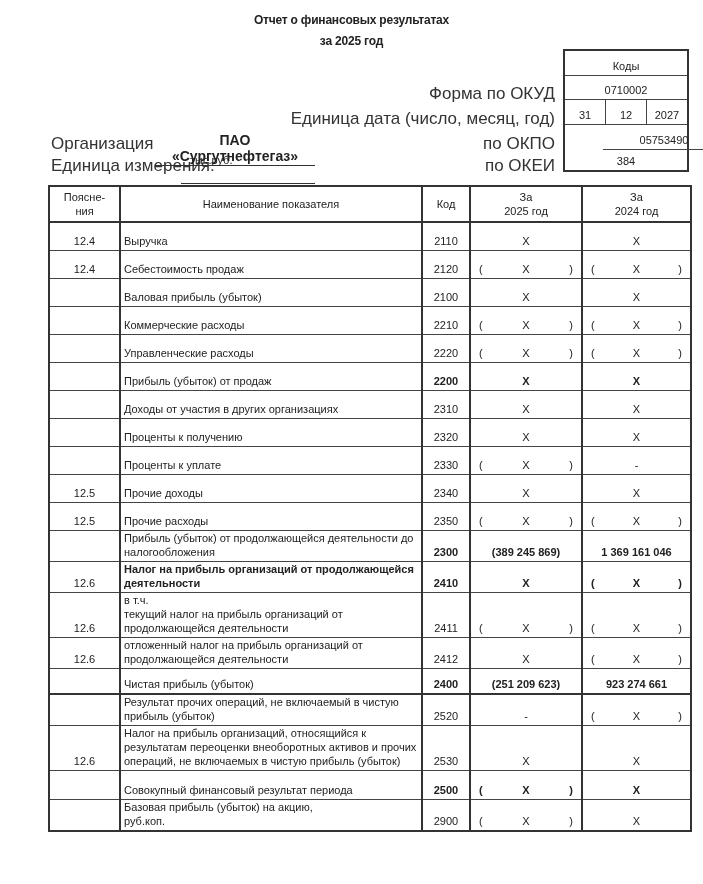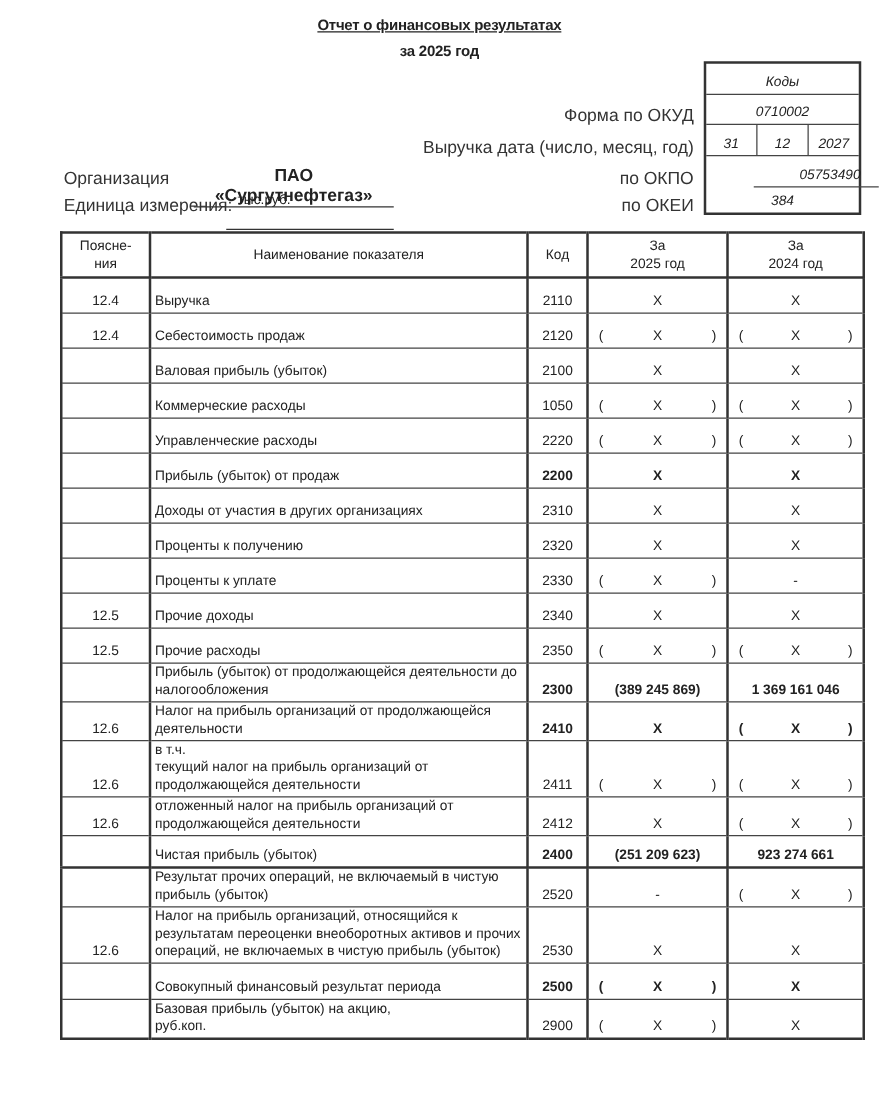--- a/index.html
+++ b/index.html
@@ -1,25 +1,25 @@
 <!DOCTYPE html>
 <html><head>
 <meta charset="utf-8">
 <style>
   html, body { margin: 0; padding: 0; background: #ffffff; }
   body { width: 703px; height: 884px; position: relative; overflow: hidden;
          font-family: "Liberation Sans", "DejaVu Sans", sans-serif; color: #222; }
   .abs { position: absolute; }
   .title { left: 0; width: 703px; text-align: center; font-weight: bold; font-size: 12px; letter-spacing: -0.2px; }
-  .lbl { font-size: 14px; color: #333; white-space: nowrap; }
+  .lbl { font-size: 17px; color: #333; white-space: nowrap; }
   .right { text-align: right; }
   
   .codes { left: 563px; top: 49px; width: 126px; height: 123px; border: 2px solid #333; box-sizing: border-box; }
   .codes .crow { position: absolute; left: 0; width: 100%; border-bottom: 1px solid #444; box-sizing: border-box;
-                 font-size: 11px; text-align: right; display: flex; align-items: flex-end; justify-content: center; padding-bottom: 3px; font-style: italic; }
+                 font-size: 11px; text-align: right; display: flex; align-items: flex-end; justify-content: center; padding-bottom: 3px; }
   .codes .crow:last-child { border-bottom: none; }
   .codes .split { display: flex; padding-bottom: 0; align-items: stretch; }
   .codes .split span { flex: 1; display: flex; align-items: flex-end; justify-content: center; padding-bottom: 3px; border-right: 1px solid #444; }
   .codes .split span:last-child { border-right: none; }
   .uline { border-bottom: 1.5px solid #333; }
   
   .tbl { left: 48px; top: 185px; width: 642px; border-collapse: collapse; table-layout: fixed; border: 2.5px solid #333; }
   .tbl td, .tbl th { border: 1px solid #444; font-size: 11px; font-weight: normal; padding: 0 3px 2px 3px;
                      vertical-align: bottom; line-height: 14px; color: #222; }
   .tbl th { vertical-align: middle; text-align: center; border-bottom: 2.5px solid #333; line-height: 14px; padding: 2px; }
@@ -28,25 +28,25 @@
   .tbl .c-code { text-align: center; border-right: 2.5px solid #333; }
   .tbl .c-v { text-align: center; position: relative; border-right: 2.5px solid #333; }
   .tbl .b { font-weight: bold; }
   .tbl tr.thick td { border-bottom: 2.5px solid #333; }
   .paren-l { position: absolute; left: 8px; bottom: 2px; }
   .paren-r { position: absolute; right: 8px; bottom: 2px; }
 </style>
 </head>
 <body>
 
-<div class="abs title" style="top:13px;text-decoration:underline;">Отчет о финансовых результатах</div>
+<div class="abs title" style="top:13px;">Отчет о финансовых результатах</div>
 <div class="abs title" style="top:34px;">за 2025 год</div>
 
 <div class="abs lbl right" style="top:84px; right:148px;">Форма по ОКУД</div>
-<div class="abs lbl right" style="top:109px; right:148px;">Выручка дата (число, месяц, год)</div>
+<div class="abs lbl right" style="top:109px; right:148px;">Единица дата (число, месяц, год)</div>
 <div class="abs lbl right" style="top:134px; right:148px;">по ОКПО</div>
 <div class="abs lbl right" style="top:156px; right:148px;">по ОКЕИ</div>
 
 <div class="abs codes">
   <div class="crow" style="top:0; height:25px;">Коды</div>
   <div class="crow" style="top:25px; height:24px;">0710002</div>
   <div class="crow split" style="top:49px; height:25px;">
     <span>31</span>
     <span>12</span>
     <span>2027</span>
@@ -98,21 +98,21 @@
       <tr style="height: 28px;">
         <td class="c-note"><span></span></td>
         <td class="c-name" style="white-space: pre-line;"><span>Валовая прибыль (убыток)</span></td>
         <td class="c-code"><span>2100</span></td>
         <td class="c-v"><span>X</span></td>
         <td class="c-v"><span>X</span></td>
       </tr>
       <tr style="height: 28px;">
         <td class="c-note"><span></span></td>
         <td class="c-name" style="white-space: pre-line;"><span>Коммерческие расходы</span></td>
-        <td class="c-code"><span>1050</span></td>
+        <td class="c-code"><span>2210</span></td>
         <td class="c-v"><span>X</span><span class="paren-l">(</span><span class="paren-r">)</span></td>
         <td class="c-v"><span>X</span><span class="paren-l">(</span><span class="paren-r">)</span></td>
       </tr>
       <tr style="height: 28px;">
         <td class="c-note"><span></span></td>
         <td class="c-name" style="white-space: pre-line;"><span>Управленческие расходы</span></td>
         <td class="c-code"><span>2220</span></td>
         <td class="c-v"><span>X</span><span class="paren-l">(</span><span class="paren-r">)</span></td>
         <td class="c-v"><span>X</span><span class="paren-l">(</span><span class="paren-r">)</span></td>
       </tr>
@@ -160,21 +160,21 @@
       </tr>
       <tr style="height: 29px;">
         <td class="c-note"><span></span></td>
         <td class="c-name" style="white-space: pre-line;"><span>Прибыль (убыток) от продолжающейся деятельности до налогообложения</span></td>
         <td class="c-code b"><span>2300</span></td>
         <td class="c-v b"><span>(389 245 869)</span></td>
         <td class="c-v b"><span>1 369 161 046</span></td>
       </tr>
       <tr style="height: 29px;">
         <td class="c-note"><span>12.6</span></td>
-        <td class="c-name" style="white-space: pre-line;"><span>Налог на прибыль организаций от продолжающейся деятельности</span></td>
+        <td class="c-name" style="white-space: pre-line; font-weight: bold;"><span>Налог на прибыль организаций от продолжающейся деятельности</span></td>
         <td class="c-code b"><span>2410</span></td>
         <td class="c-v b"><span>X</span></td>
         <td class="c-v b"><span>X</span><span class="paren-l">(</span><span class="paren-r">)</span></td>
       </tr>
       <tr style="height: 41px;">
         <td class="c-note"><span>12.6</span></td>
         <td class="c-name" style="white-space: pre-line;"><span>в т.ч.
 текущий налог на прибыль организаций от продолжающейся деятельности</span></td>
         <td class="c-code"><span>2411</span></td>
         <td class="c-v"><span>X</span><span class="paren-l">(</span><span class="paren-r">)</span></td>

